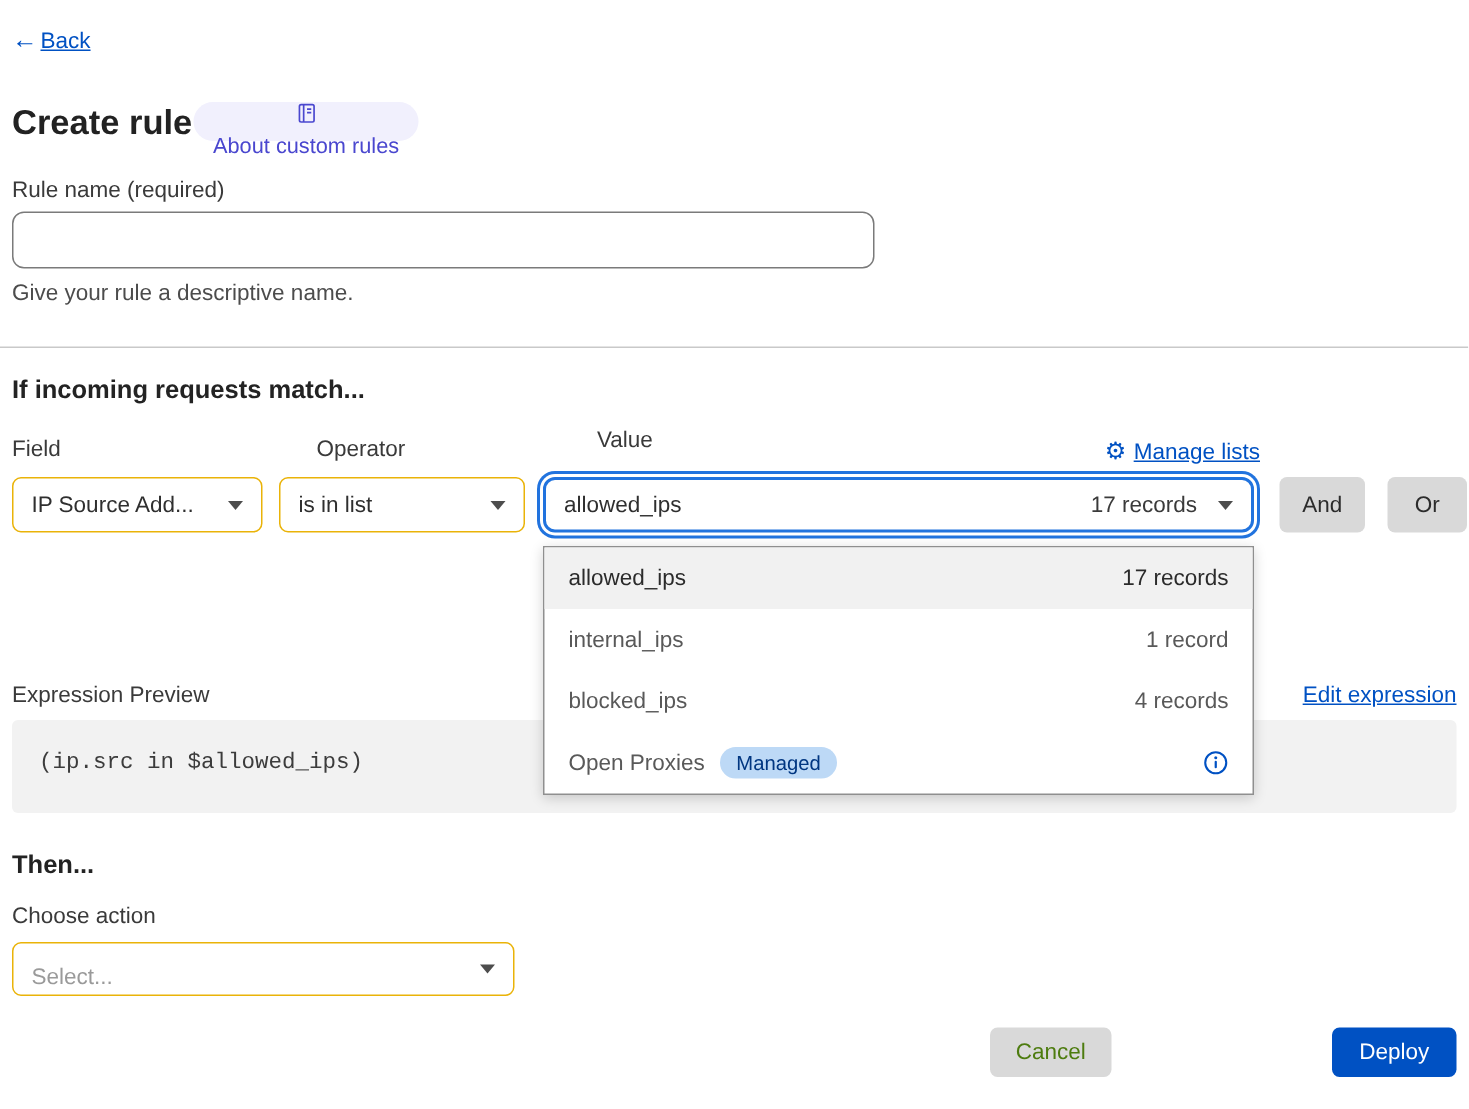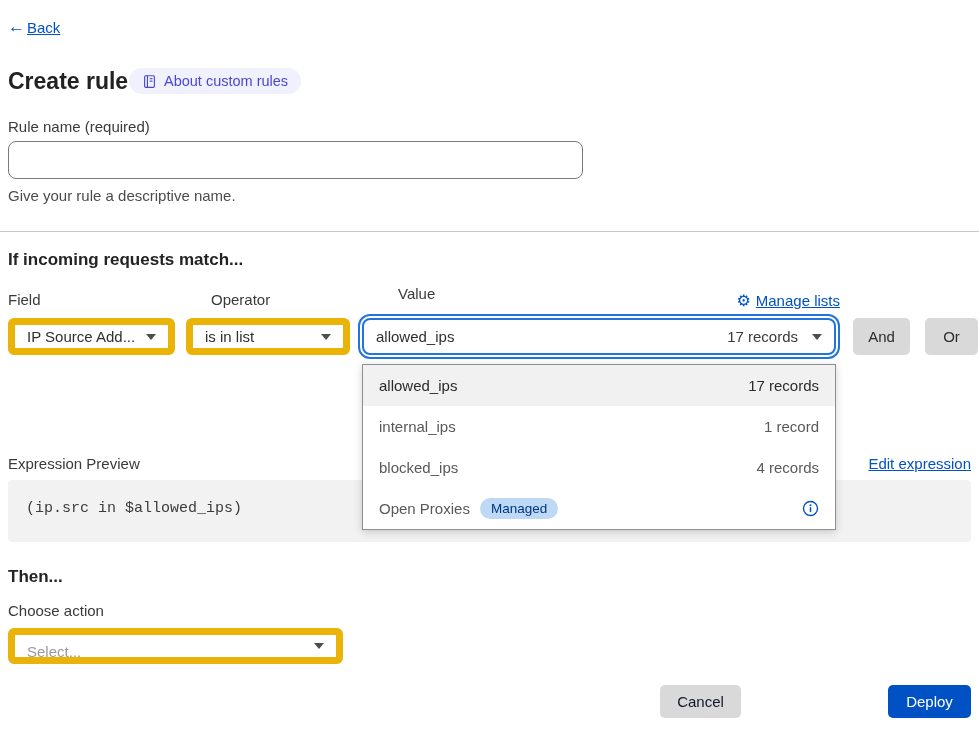--- a/index.html
+++ b/index.html
@@ -8,34 +8,34 @@
   .page { position:relative; width:979px; height:739px; background:#fff; overflow:hidden; }
 
   
   .link { color:#0051c3; text-decoration:underline; cursor:pointer; font-size:15px; }
   .back-link { position:absolute; top:17px; left:8px; font-size:16px; display:flex; align-items:center; gap:2px; }
   .back-arrow { color:#0051c3; text-decoration:none; font-size:17px; }
 
   
   .title { position:absolute; top:68px; left:8px; font-size:23px; font-weight:700; color:#222; }
   .about-badge { position:absolute; top:68px; left:129px; height:26px; display:inline-flex; align-items:center; gap:7px;
-    background:#f1f0fd; color:#4a47cf; border-radius:13px; padding:0 13px; font-size:14.5px; cursor:pointer; }
+    background:#f1f0fd; color:#4a47cf; border-radius:13px; padding:0 13px; font-size:14.5px; cursor:pointer;flex-direction:column; }
 
   
   .field-label { position:absolute; font-size:15px; color:#3a3a3a; }
   .rule-name-input { position:absolute; top:141px; left:8px; width:575px; height:38px; border:1px solid #7a7a7a;
     border-radius:8px; background:#fff; font-size:15px; padding:0 12px; font-family:"Liberation Sans",sans-serif; }
   .helper-text { position:absolute; top:187px; left:8px; font-size:15px; color:#4c4c4c; }
 
   .divider { position:absolute; top:231px; left:0; width:979px; border-top:1px solid #c9c9c9; }
 
   .section-heading { position:absolute; left:8px; font-size:17px; font-weight:700; color:#232323; }
 
   
-  .select { position:absolute; height:37px; background:#fff; border:7px solid #eab308; border-radius:6px;
+  .select { position:absolute; height:37px; background:#fff; border:1px solid #eab308; border-radius:6px;
     display:flex; align-items:center; justify-content:space-between; padding:0 12px; font-size:15px; color:#2f2f2f; cursor:pointer; }
   .select .placeholder { color:#9a9a9a;margin-top:11px; }
   .caret { width:0; height:0; border-left:5px solid transparent; border-right:5px solid transparent;
     border-top:6px solid #4d4d4d; margin-left:10px; flex:none; }
   .value-select { left:362px; top:318px; width:474px; border:2px solid #2173de; border-radius:8px;
     box-shadow:0 0 0 2px #fff, 0 0 0 4px #2173de; z-index:5; }
   .value-select .count { color:#3a3a3a; margin-left:auto; padding-right:4px; }
 
   .gray-btn { position:absolute; top:318px; height:37px; background:#d9d9d9; border:none; border-radius:5px;
     font-size:15px; color:#2c2c2c; cursor:pointer; font-family:"Liberation Sans",sans-serif; }
@@ -57,21 +57,21 @@
   .edit-expression { position:absolute; top:455px; right:8px; }
   .expr-box { position:absolute; top:480px; left:8px; width:963px; height:62px; background:#f2f2f2; border-radius:4px; }
   .expr-code { position:absolute; top:500px; left:26px; font-family:"Liberation Mono", monospace; font-size:15px; color:#3c3c3c; }
 
   
   .action-select { left:8px; top:628px; width:335px; height:36px; }
 
   
   .btn { position:absolute; top:685px; height:33px; border:none; border-radius:5px; font-size:15px;
     cursor:pointer; font-family:"Liberation Sans",sans-serif; }
-  .btn-cancel { left:660px; width:81px; background:#d9d9d9; color:#0f172a; }
+  .btn-cancel { left:660px; width:81px; background:#d9d9d9; color:#4d7c0f; }
   .btn-blue { background:#0051c3; color:#ffffff; }
   .btn-save { left:752px; width:125px; }
   .btn-deploy { left:888px; width:83px; }
 </style>
 </head>
 <body>
 
 <div class="page">
 
   <div class="back-link">

